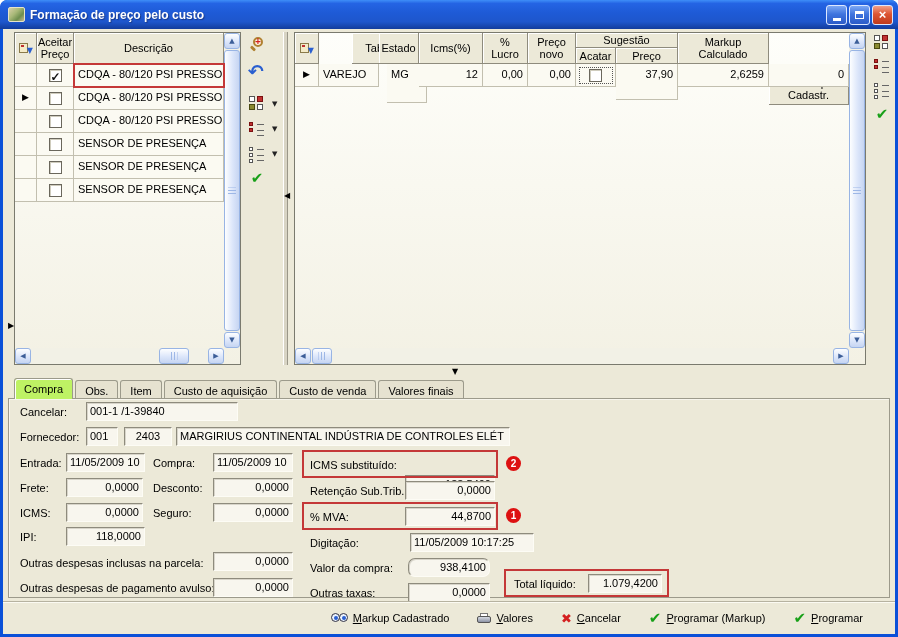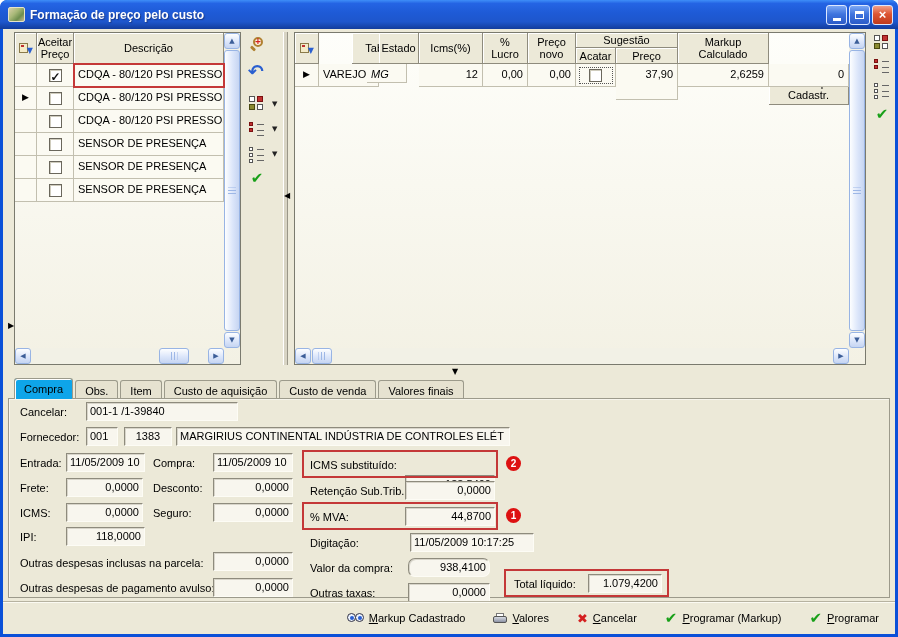--- a/index.html
+++ b/index.html
@@ -61,31 +61,31 @@
   .sqr{width:6px;height:6px;border:1px solid #7A1010;background:#C03030;}
   .sqg{width:6px;height:6px;border:1px solid #4A4A10;background:#8A8A30;}
   .ln{height:1px;background:#666;}
   
   .spl-v{position:absolute;width:8px;background:linear-gradient(90deg,#FFFFFF 0 1px,#D8D4C4 1px 4px,#9A9789 4px 5px,transparent 5px);}
   .tri{position:absolute;font-family:"DejaVu Sans",sans-serif;color:#000;font-size:8px;line-height:1;}
   
   .tabs{position:absolute;display:flex;align-items:flex-end;gap:2px;}
   .tab{height:19px;padding:2px 9px 0;border:1px solid #9C9A8B;border-bottom:none;border-radius:3px 3px 0 0;
        background:#E6E2D0;line-height:16px;}
-  .tab.active{height:21px;background:#0ea5e9;box-shadow:inset 1px 1px 0 #fff;font-weight:normal;position:relative;z-index:3;}
+  .tab.active{height:21px;background:#bef264;box-shadow:inset 1px 1px 0 #fff;font-weight:normal;position:relative;z-index:3;}
   .tabpanel{position:absolute;border:1px solid #9C9A8B;background:#ECE9D8;box-shadow:inset 1px 1px 0 #F7F5EC;}
   
   .lbl{position:absolute;white-space:nowrap;line-height:13px;}
   .fld{position:absolute;background:#F8F6EE;border:1px solid #8E8B7D;border-bottom-color:#FDFCF5;border-right-color:#FDFCF5;
        box-shadow:inset 1px 1px 0 rgba(120,115,95,.25);padding:0 3px;line-height:17px;white-space:nowrap;overflow:hidden;}
   .badge{position:absolute;width:15px;height:15px;border-radius:50%;background:#DD1111;color:#fff;font-weight:bold;
          font-size:10px;display:flex;align-items:center;justify-content:center;z-index:6;}
   
   .btnbar{position:absolute;left:3px;top:601px;width:892px;height:33px;border-top:1px solid #B6B2A0;box-shadow:inset 0 1px 0 #FBFAF2;
-          display:flex;justify-content:flex-end;align-items:center;gap:28px;padding-right:16px;background:#ECE9D8;}
+          display:flex;justify-content:flex-end;align-items:center;gap:28px;padding-right:32px;background:#ECE9D8;}
   .flatbtn{display:flex;align-items:center;gap:5px;}
   .flatbtn .lab{display:inline-block;}
   .flatbtn .lab::first-letter{text-decoration:underline;}
   .ic-x{font-family:"DejaVu Sans",sans-serif;font-size:13px;font-weight:bold;color:#D42020;line-height:1;}
   .eyes{position:relative;width:17px;height:10px;}
   .eyes i{position:absolute;width:9px;height:9px;border:1px solid #334;border-radius:50%;background:#EAF2FF;}
   .eyes i::after{content:"";position:absolute;left:2px;top:2px;width:4px;height:4px;border-radius:50%;background:#2A5FD0;}
   .eyes .e2{left:8px;}
   .printer{position:relative;width:14px;height:11px;}
   .printer .body{position:absolute;left:0;top:3px;width:14px;height:7px;border:1px solid #555;border-radius:2px;
@@ -244,21 +244,21 @@
     <div class="gh" style="left:188px;top:0;width:45px;height:31px;">% Lucro</div>
     <div class="gh" style="left:233px;top:0;width:48px;height:31px;">Preço novo</div>
     <div class="gh" style="left:281px;top:0;width:102px;height:15px;">Sugestão</div>
     <div class="gh" style="left:281px;top:15px;width:40px;height:16px;">Acatar</div>
     <div class="gh" style="left:321px;top:15px;width:62px;height:16px;">Preço</div>
     <div class="gh" style="left:383px;top:0;width:91px;height:31px;">Markup Calculado</div>
     <div class="gh" style="left:474px;top:0;width:80px;height:31px;margin-top:41px;">Markup Cadastr.</div>
 
     <div class="gc rowptr" style="left:0;top:31px;width:24px;height:23px;">▶</div>
     <div class="gc" style="left:24px;top:31px;width:60px;height:23px;">VAREJO</div>
-    <div class="gc" style="left:72px;top:31px;width:40px;height:19px;font-style:italic;">MG</div>
+    <div class="gc" style="left:92px;top:31px;width:40px;height:39px;">MG</div>
     <div class="gc num" style="left:124px;top:31px;width:64px;height:23px;">12</div>
     <div class="gc num" style="left:188px;top:31px;width:45px;height:23px;">0,00</div>
     <div class="gc num" style="left:233px;top:31px;width:48px;height:23px;">0,00</div>
     <div class="gc focus-dotted" style="left:281px;top:31px;width:40px;height:23px;display:flex;align-items:center;justify-content:center;">
         <span class="cb"></span>
       </div>
     <div class="gc num" style="left:321px;top:31px;width:62px;height:36px;">37,90</div>
     <div class="gc num" style="left:383px;top:31px;width:91px;height:23px;">2,6259</div>
     <div class="gc num" style="left:474px;top:31px;width:80px;height:23px;">0</div>
 
@@ -316,21 +316,21 @@
     <div class="tab">Custo de venda</div>
     <div class="tab">Valores finais</div>
   </div>
   <div class="tabpanel" style="left:8px;top:398px;width:882px;height:200px;"></div>
 
   <div class="lbl" style="left:20px;top:406px;">Cancelar:</div>
   <div class="fld" style="left:86px;top:402px;width:152px;height:19px;">001-1 /1-39840</div>
 
   <div class="lbl" style="left:20px;top:431px;">Fornecedor:</div>
   <div class="fld" style="left:86px;top:427px;width:32px;height:19px;">001</div>
-  <div class="fld" style="left:124px;top:427px;width:48px;height:19px;text-align:center;">1383</div>
+  <div class="fld" style="left:124px;top:427px;width:48px;height:19px;text-align:center;">2403</div>
   <div class="fld" style="left:176px;top:427px;width:334px;height:19px;">MARGIRIUS CONTINENTAL INDÚSTRIA DE CONTROLES ELÉT</div>
 
   <div class="lbl" style="left:20px;top:457px;">Entrada:</div>
   <div class="fld" style="left:66px;top:453px;width:79px;height:19px;">11/05/2009 10</div>
   <div class="lbl" style="left:153px;top:457px;">Compra:</div>
   <div class="fld" style="left:213px;top:453px;width:80px;height:19px;">11/05/2009 10</div>
 
   <div class="lbl" style="left:20px;top:482px;">Frete:</div>
   <div class="fld num" style="left:66px;top:478px;width:77px;height:19px;">0,0000</div>
   <div class="lbl" style="left:153px;top:482px;">Desconto:</div>

